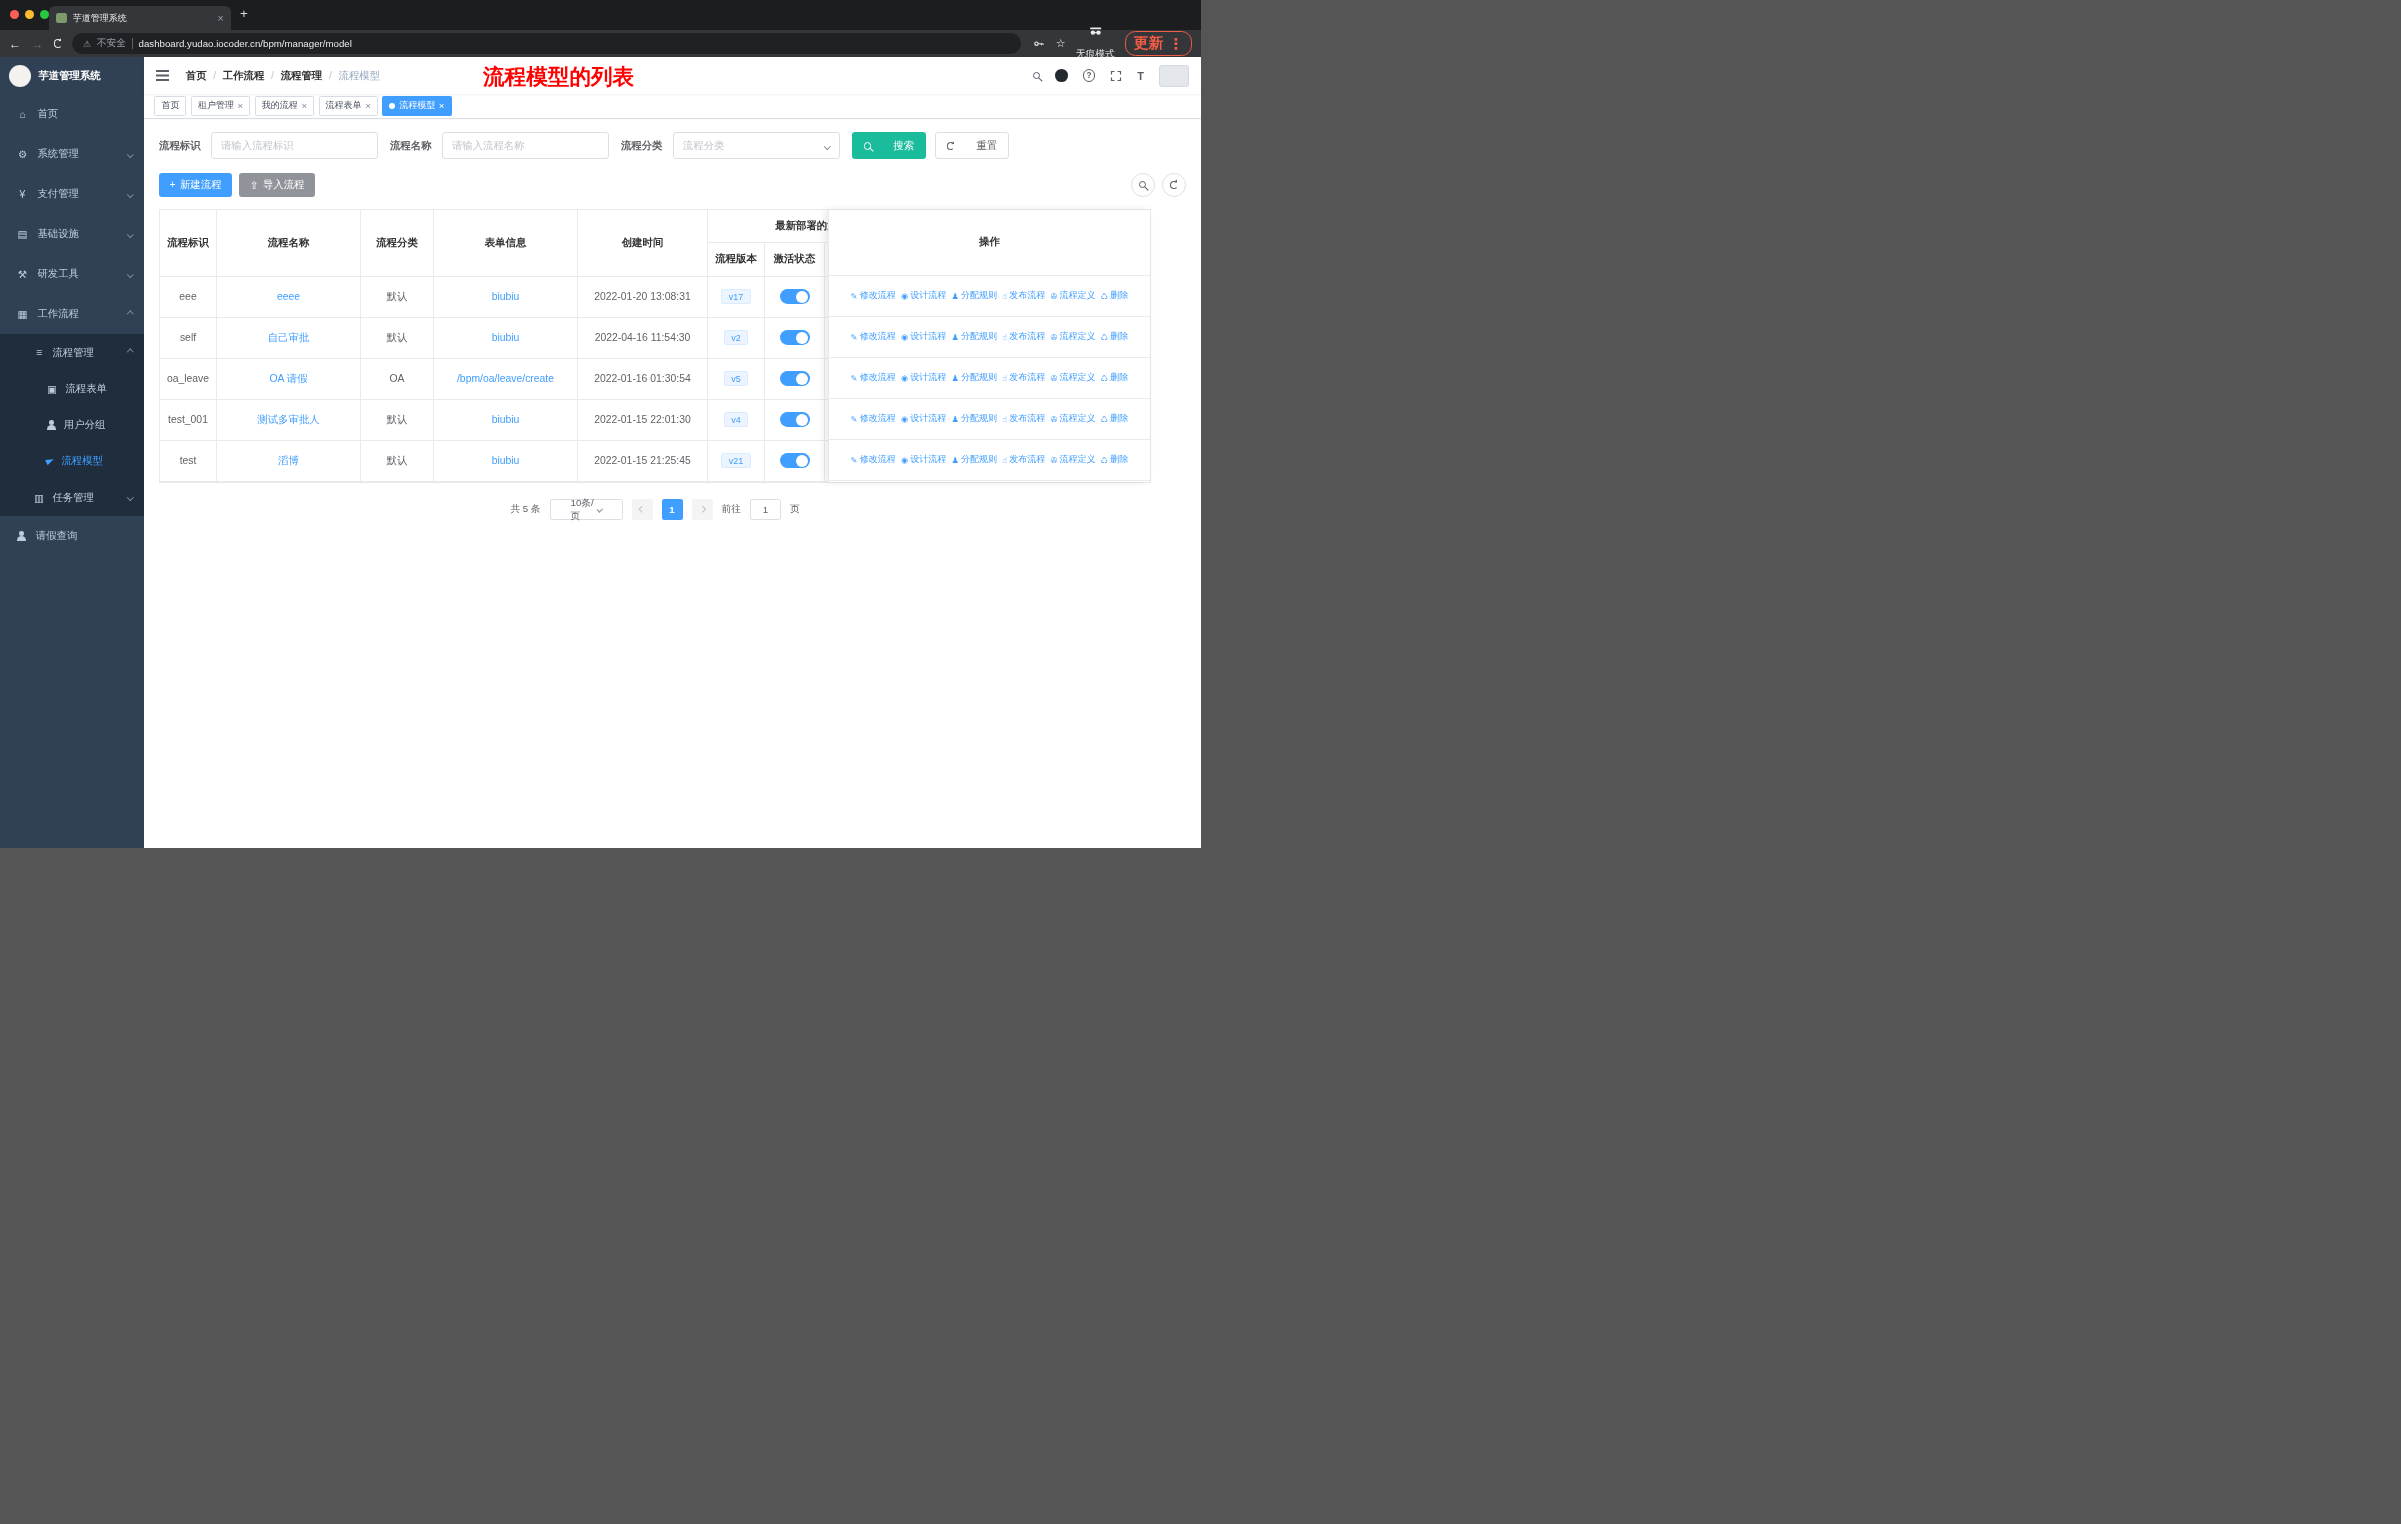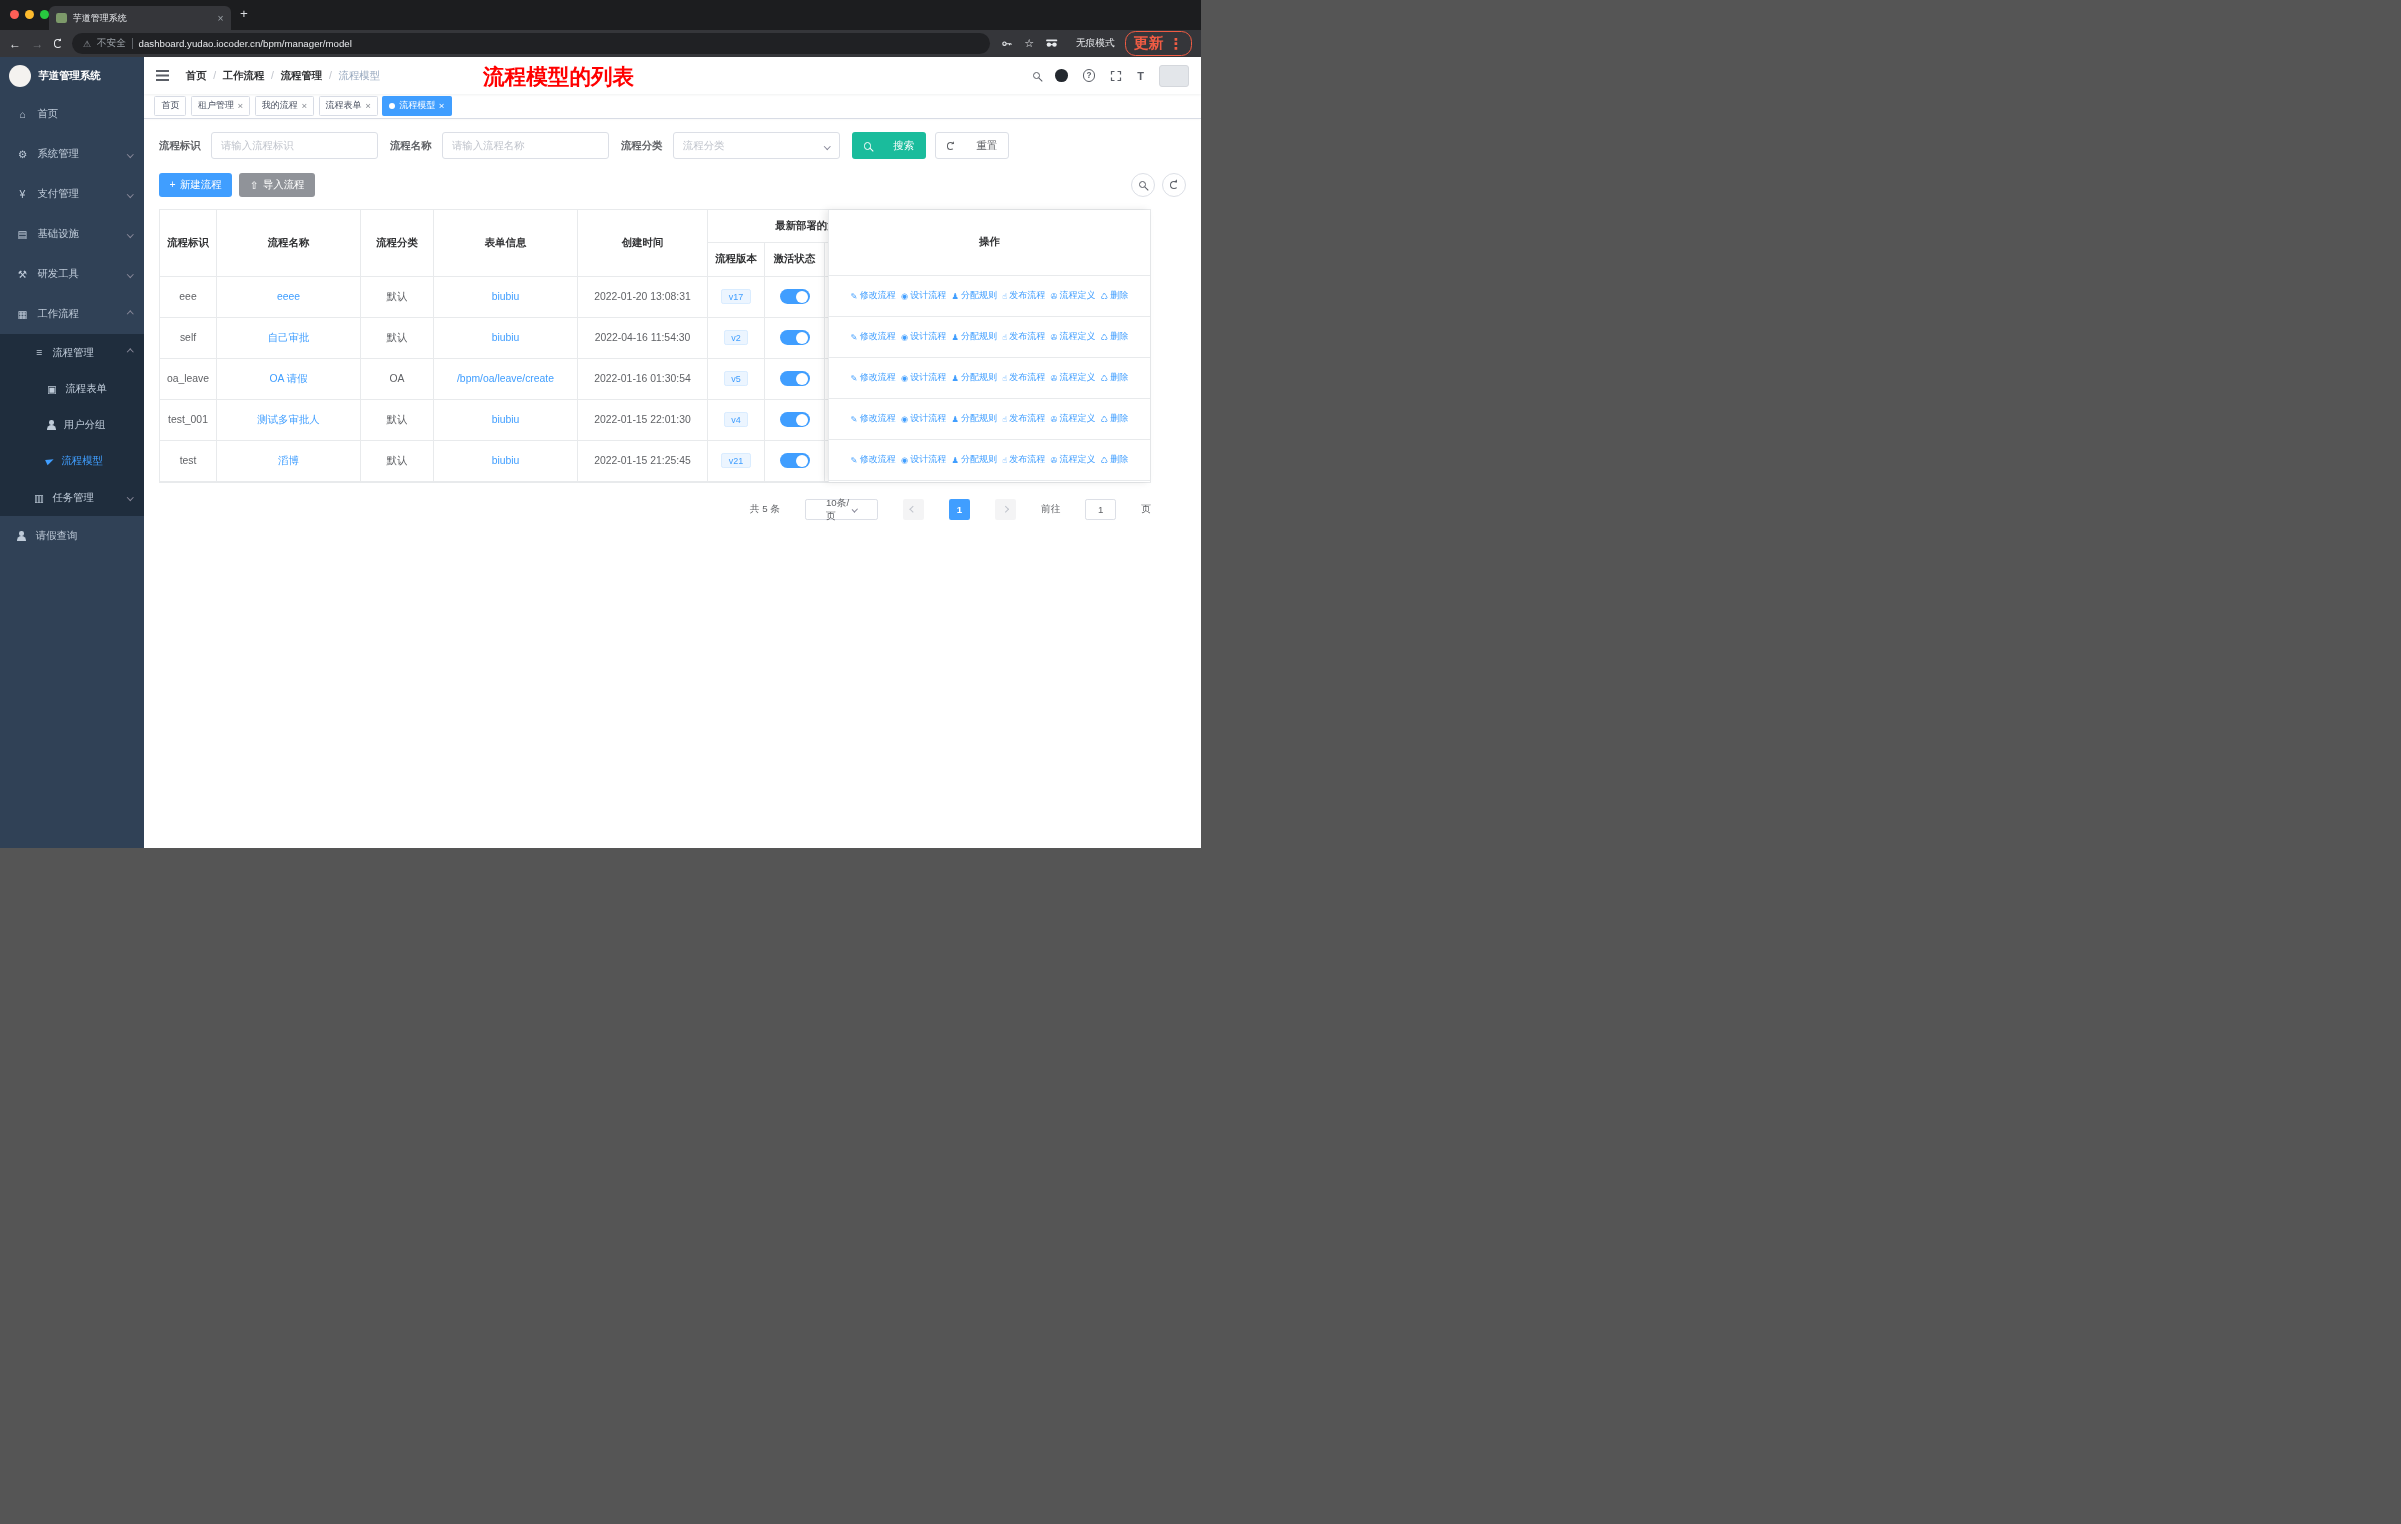--- a/index.html
+++ b/index.html
@@ -22,21 +22,21 @@
   .nav-ic.dis { color:#6e7175; }
   .refr{display:inline-block;width:8.2px;height:8.2px;border:1.2px solid currentColor;border-radius:50%;border-right-color:transparent;position:relative;color:#e8eaed}
   .refr::after{content:"";position:absolute;right:-2.2px;top:-1.5px;border:2.2px solid transparent;border-left-color:currentColor;transform:rotate(40deg)}
   .urlbar { flex:1; height:21px; background:#202124; border-radius:10.4px; display:flex; align-items:center; padding:0 10.4px; gap:6px; }
   .warn { color:#9aa0a6; font-size:9px; }
   .sec-label { color:#9aa0a6; font-size:9.7px; }
   .url-div { width:0.7px; height:10.4px; background:#5f6368; }
   .url-text { color:#e8eaed; font-size:9.7px; }
   .tb-right { display:flex; align-items:center; gap:10.4px; }
   .star { color:#e8eaed; font-size:11px; }
-  .incog { display:flex; align-items:center; gap:18px; color:#e8eaed; font-size:9.7px; }
+  .incog { display:flex; align-items:center; gap:12px; color:#e8eaed; font-size:9.7px;flex-direction:column; }
   .update-pill { display:flex; align-items:center; gap:5.2px; border:1.1px solid #f05c44; color:#f05c44; border-radius:10.4px; padding:2.2px 7.4px; font-size:15px; font-weight:700; }
 
   
   .sidebar { position:absolute; top:57px; left:0; width:144px; bottom:0; background:#304156; color:#bfcbd9; }
   .logo-row { height:37px; display:flex; align-items:center; gap:7.4px; padding:0 9px; }
   .logo-av { width:22px; height:22px; border-radius:50%; background:#f4f2ef; flex:none; }
   .logo-txt { color:#fff; font-size:10.4px; font-weight:700; white-space:nowrap; }
   .m-item { height:40px; display:flex; align-items:center; gap:9px; padding:0 12px 0 16.4px; font-size:10.4px; cursor:default; }
   .m-icon { width:12px; text-align:center; font-size:10.4px; flex:none; }
   .m-label { flex:1; white-space:nowrap; }
@@ -114,21 +114,21 @@
   .sw { width:30px; height:15px; border-radius:7.4px; background:#409eff; position:relative; display:inline-block; }
   .sw::after { content:""; position:absolute; right:1.5px; top:1.5px; width:12px; height:12px; border-radius:50%; background:#fff; }
 
   .ops { position:absolute; top:0; right:0; width:322px; height:100%; background:#fff; border-left:0.7px solid #e8eaec; box-shadow:-3px 0 7.4px rgba(0,0,0,.09); }
   .ops-h { height:66px; border-bottom:0.7px solid #e8eaec; display:flex; align-items:center; justify-content:center; font-weight:700; color:#303133; }
   .ops-r { height:41px; border-bottom:0.7px solid #e8eaec; display:flex; align-items:center; justify-content:center; gap:5.2px; font-size:9px; white-space:nowrap; }
   .act { color:#409eff; text-decoration:none; display:inline-flex; align-items:center; gap:2.2px; cursor:pointer; }
   .ai { font-size:8.2px; }
 
   
-  .pager { width:992px; display:flex; align-items:center; justify-content:flex-end; gap:25px; margin-top:16.4px; font-size:9.7px; color:#606266; }
+  .pager { width:992px; display:flex; align-items:center; justify-content:center; gap:9px; margin-top:16.4px; font-size:9.7px; color:#606266; }
   .p-select { width:73px; height:21px; border:0.7px solid #dcdfe6; border-radius:2.2px; display:flex; align-items:center; justify-content:space-between; padding:0 20px; color:#606266; background:#fff; }
   .p-btn { width:21px; height:21px; border-radius:2.2px; background:#f4f4f5; display:inline-flex; align-items:center; justify-content:center; color:#c0c4cc; }
   .p-btn .chev { width:4.5px; height:4.5px; border-width:1.1px; color:#c0c4cc; }
   .chev.left{transform:rotate(135deg)} .chev.right{transform:rotate(-45deg)}
   .p-page { width:21px; height:21px; border-radius:2.2px; background:#409eff; color:#fff; display:inline-flex; align-items:center; justify-content:center; font-weight:700; }
   .p-goto-input { width:31px; height:21px; border:0.7px solid #dcdfe6; border-radius:2.2px; text-align:center; font-size:9.7px; color:#606266; outline:none; }
 </style>
 </head>
 <body>
 

